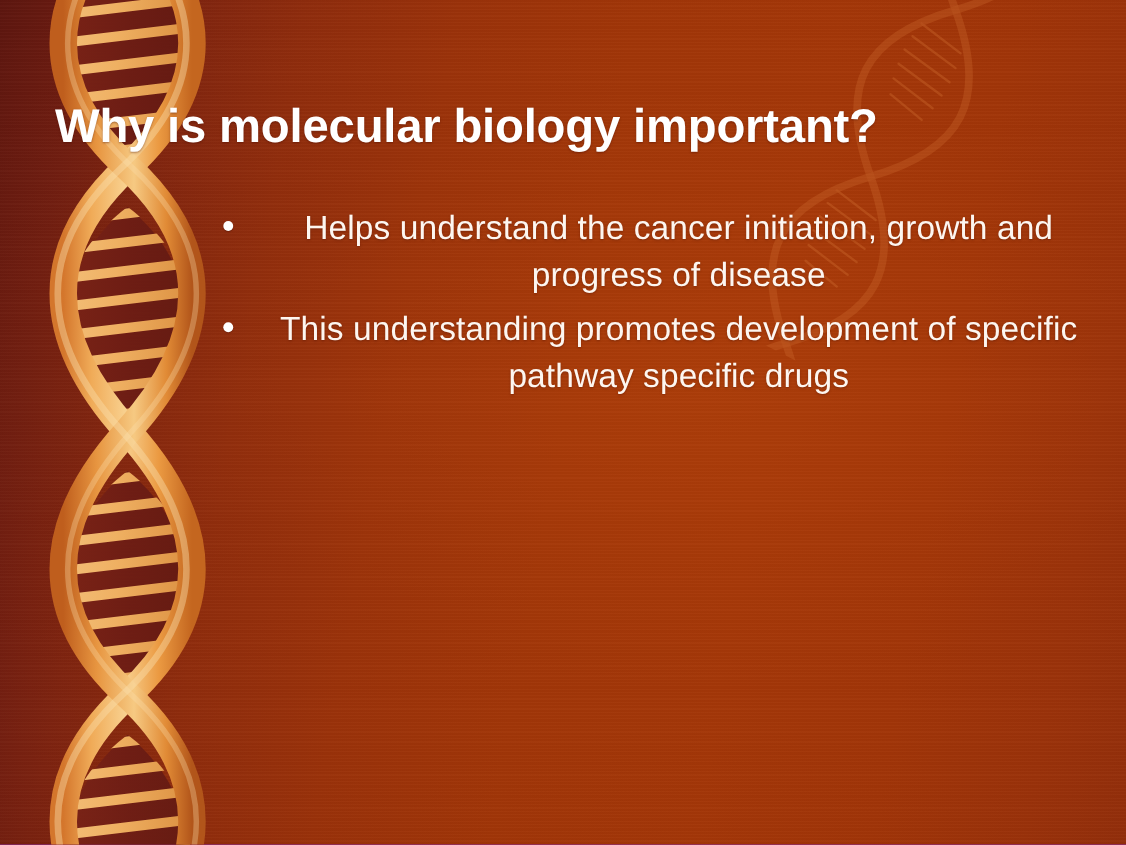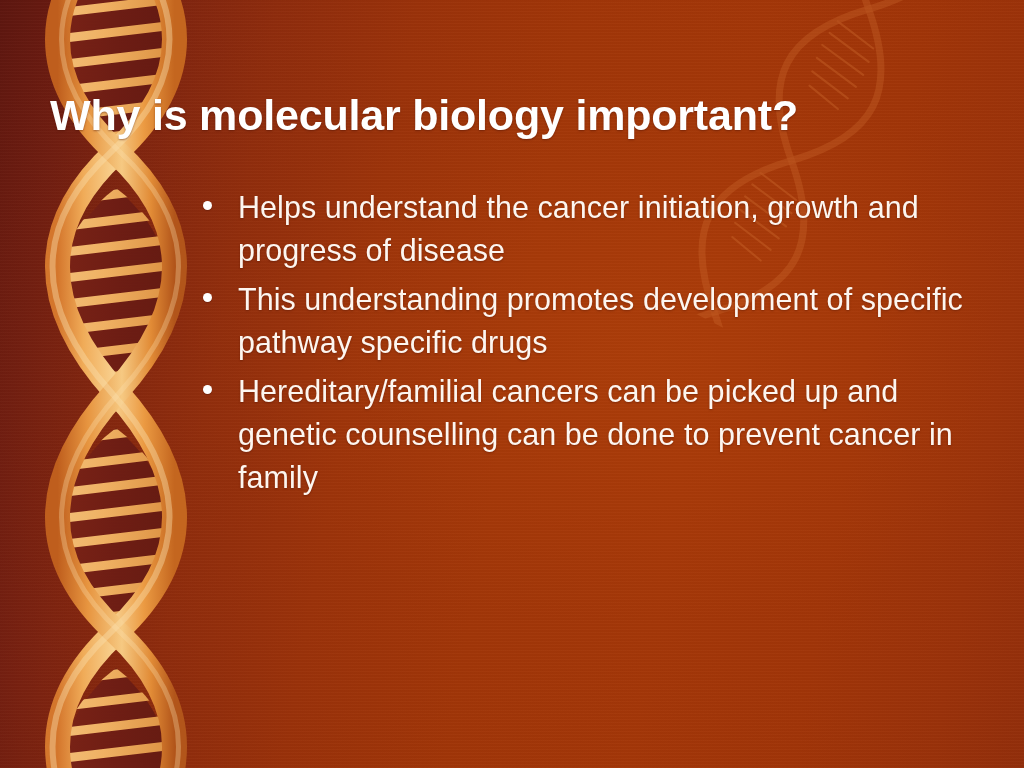--- a/index.html
+++ b/index.html
@@ -93,20 +93,21 @@
     white-space: nowrap;
     text-shadow: 0 1px 2px rgba(70,16,6,0.45);
   }
 
   
   .body {
     position: absolute;
     left: 196px;
     top: 186px;
     width: 800px;
+    text-align: center;
   }
   .bullet-row {
     position: relative;
     display: block;
     padding-left: 42px;
     margin-bottom: 6px;
   }
   .bullet-dot {
     position: absolute;
     left: 7px;
@@ -289,21 +290,17 @@
     <div class="bullet-row">
       <span class="bullet-dot"></span>
       <span class="bullet-text">Helps understand the cancer initiation, growth and progress of disease</span>
     </div>
 
     <div class="bullet-row">
       <span class="bullet-dot"></span>
       <span class="bullet-text">This understanding promotes development of specific pathway specific drugs</span>
     </div>
 
-    <div class="bullet-row">
-      <span class="bullet-dot"></span>
-      <span class="bullet-text">Hereditary/familial cancers can be picked up and genetic counselling can be done to prevent cancer in family</span>
-    </div>
 
 
   </div>
 
 </div>
 
 </body></html>

